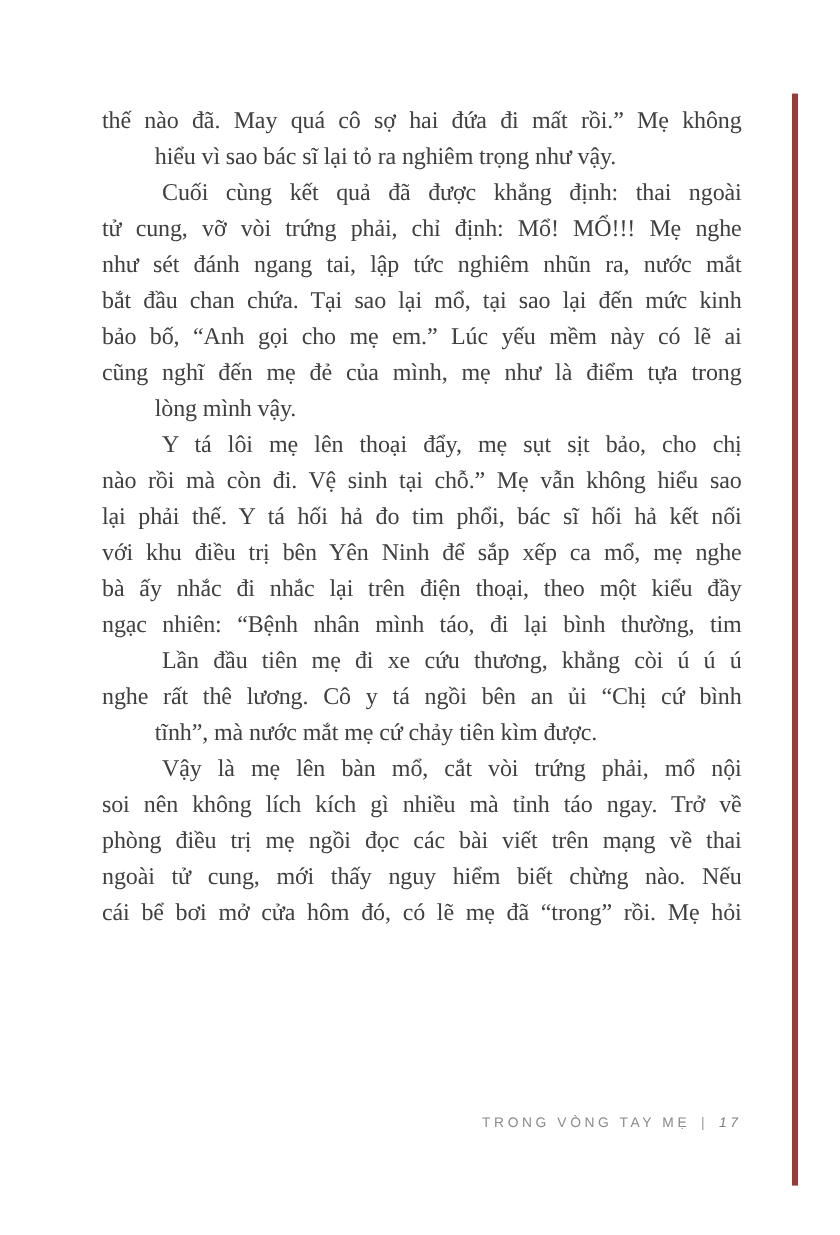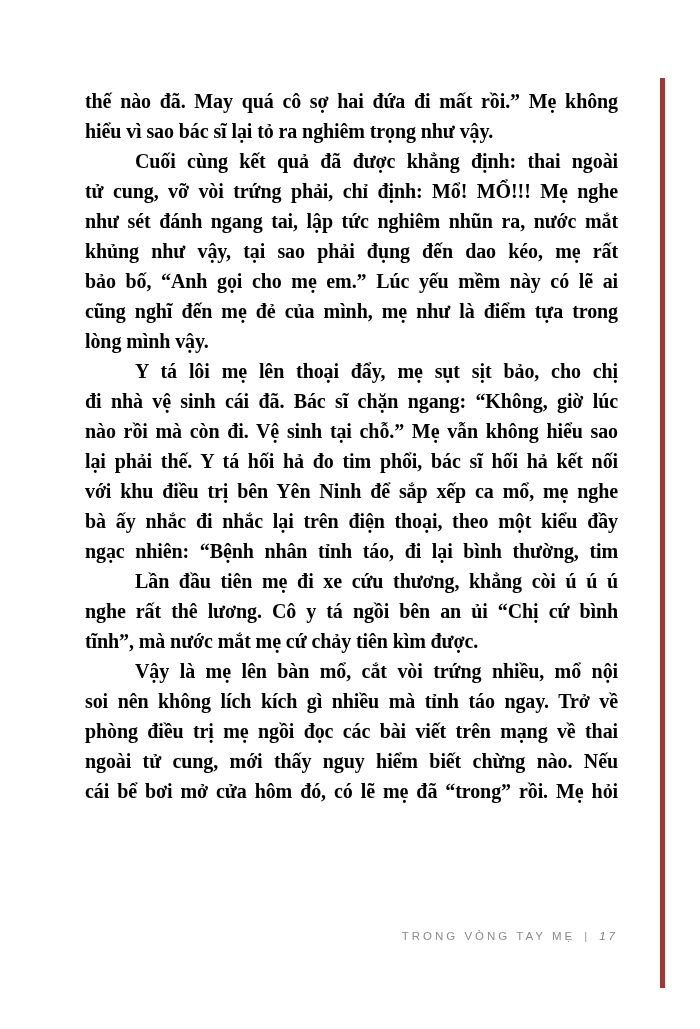--- a/index.html
+++ b/index.html
@@ -33,20 +33,21 @@
   .line {
     height: 30px;
     line-height: 30px;
     text-align: justify;
     text-align-last: justify;
     white-space: nowrap;
     letter-spacing: -0.1px;
   }
   .line.para-end {
     text-align-last: left;
+    margin-left: 44px;
   }
   .line.indent {
     text-indent: 50px;
   }
   .footer {
     position: absolute;
     left: 85px;
     top: 930px;
     width: 533px;
     text-align: right;
@@ -66,41 +67,40 @@
     font-style: italic;
   }
 </style>
 </head>
 <body>
 
 <div class="page">
 
   <div class="edge-line" style="background: rgb(155, 58, 54);"></div>
 
-  <div class="text-block" style="color: #000000; font-weight: bold;">
+  <div class="text-block" style="color: #404040;">
       <div class="line">thế nào đã. May quá cô sợ hai đứa đi mất rồi.” Mẹ không</div>
       <div class="line para-end">hiểu vì sao bác sĩ lại tỏ ra nghiêm trọng như vậy.</div>
       <div class="line indent">Cuối cùng kết quả đã được khẳng định: thai ngoài</div>
       <div class="line">tử cung, vỡ vòi trứng phải, chỉ định: Mổ! MỔ!!! Mẹ nghe</div>
       <div class="line">như sét đánh ngang tai, lập tức nghiêm nhũn ra, nước mắt</div>
-      <div class="line">khủng như vậy, tại sao phải đụng đến dao kéo, mẹ rất</div>
+      <div class="line">bắt đầu chan chứa. Tại sao lại mổ, tại sao lại đến mức kinh</div>
       <div class="line">bảo bố, “Anh gọi cho mẹ em.” Lúc yếu mềm này có lẽ ai</div>
       <div class="line">cũng nghĩ đến mẹ đẻ của mình, mẹ như là điểm tựa trong</div>
       <div class="line para-end">lòng mình vậy.</div>
       <div class="line indent">Y tá lôi mẹ lên thoại đẩy, mẹ sụt sịt bảo, cho chị</div>
-      <div class="line">đi nhà vệ sinh cái đã. Bác sĩ chặn ngang: “Không, giờ lúc</div>
       <div class="line">nào rồi mà còn đi. Vệ sinh tại chỗ.” Mẹ vẫn không hiểu sao</div>
       <div class="line">lại phải thế. Y tá hối hả đo tim phổi, bác sĩ hối hả kết nối</div>
       <div class="line">với khu điều trị bên Yên Ninh để sắp xếp ca mổ, mẹ nghe</div>
       <div class="line">bà ấy nhắc đi nhắc lại trên điện thoại, theo một kiểu đầy</div>
-      <div class="line">ngạc nhiên: “Bệnh nhân tỉnh táo, đi lại bình thường, tim</div>
+      <div class="line">ngạc nhiên: “Bệnh nhân mình táo, đi lại bình thường, tim</div>
       <div class="line indent">Lần đầu tiên mẹ đi xe cứu thương, khẳng còi ú ú ú</div>
       <div class="line">nghe rất thê lương. Cô y tá ngồi bên an ủi “Chị cứ bình</div>
       <div class="line para-end">tĩnh”, mà nước mắt mẹ cứ chảy tiên kìm được.</div>
-      <div class="line indent">Vậy là mẹ lên bàn mổ, cắt vòi trứng nhiều, mổ nội</div>
+      <div class="line indent">Vậy là mẹ lên bàn mổ, cắt vòi trứng phải, mổ nội</div>
       <div class="line">soi nên không lích kích gì nhiều mà tỉnh táo ngay. Trở về</div>
       <div class="line">phòng điều trị mẹ ngồi đọc các bài viết trên mạng về thai</div>
       <div class="line">ngoài tử cung, mới thấy nguy hiểm biết chừng nào. Nếu</div>
       <div class="line">cái bể bơi mở cửa hôm đó, có lẽ mẹ đã “trong” rồi. Mẹ hỏi</div>
     </div>
 
   <div class="footer">
     <span>TRONG VÒNG TAY MẸ</span><span class="sep">|</span><span class="pagenum">17</span>
   </div>
 

